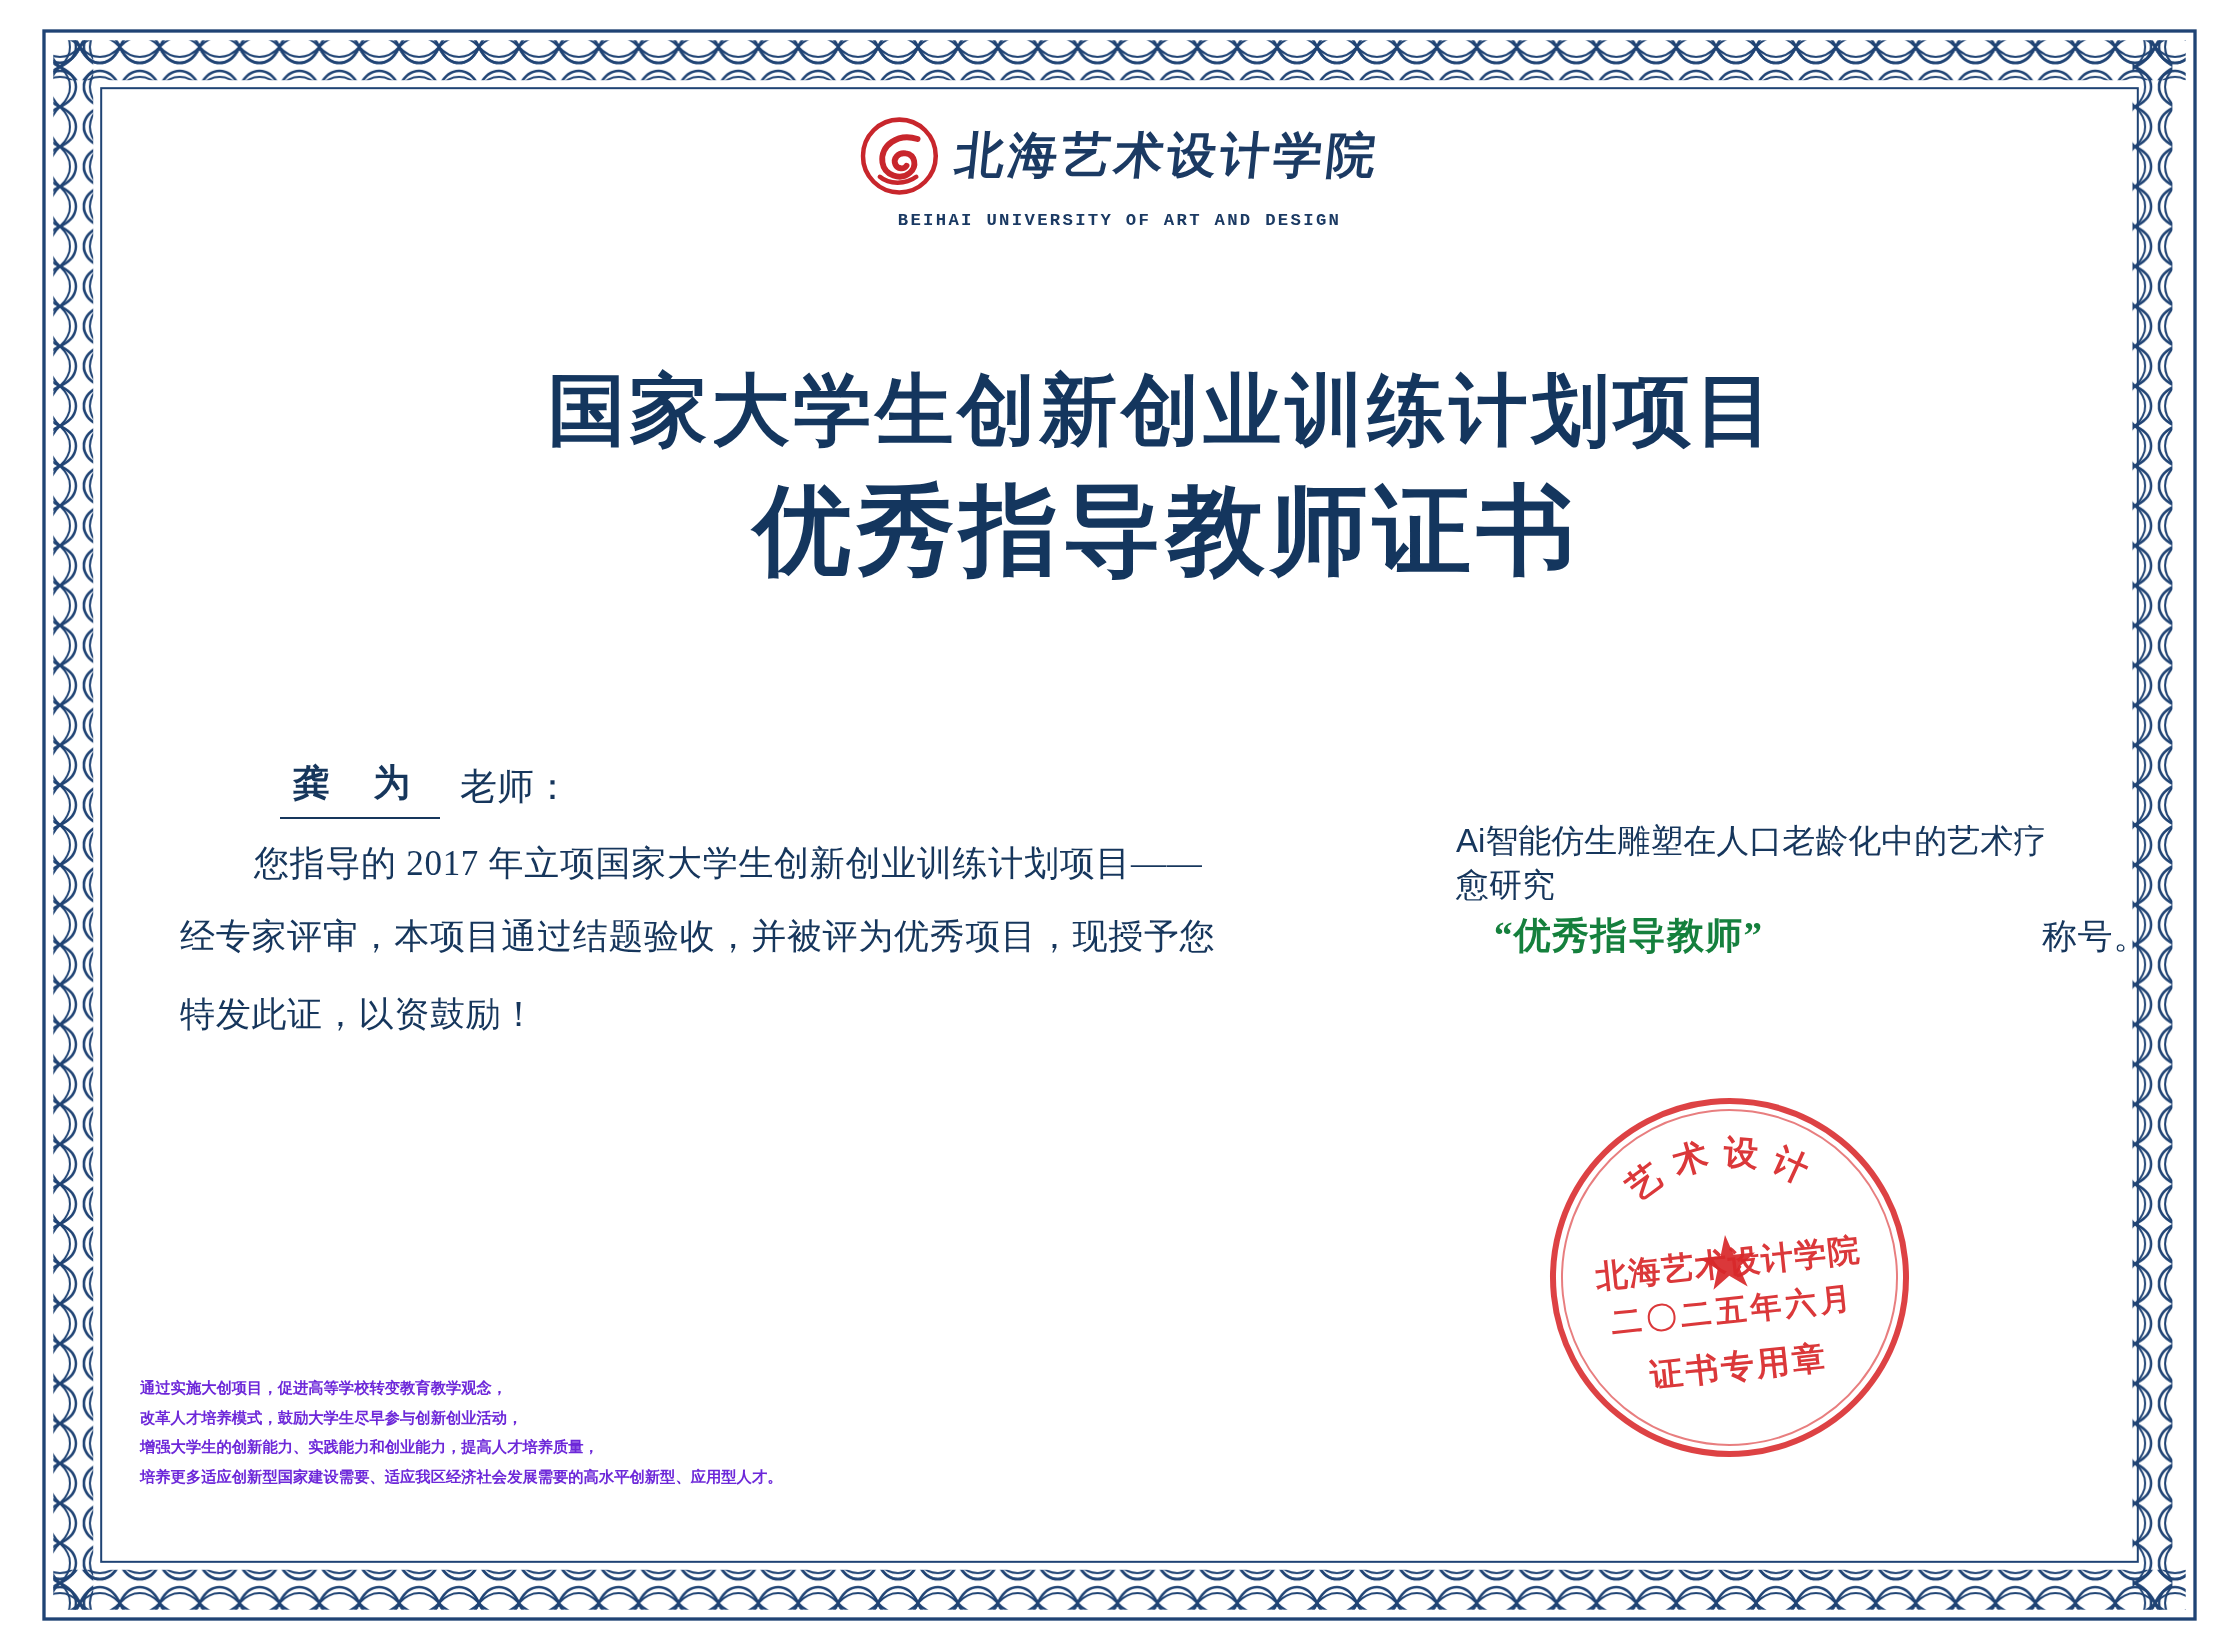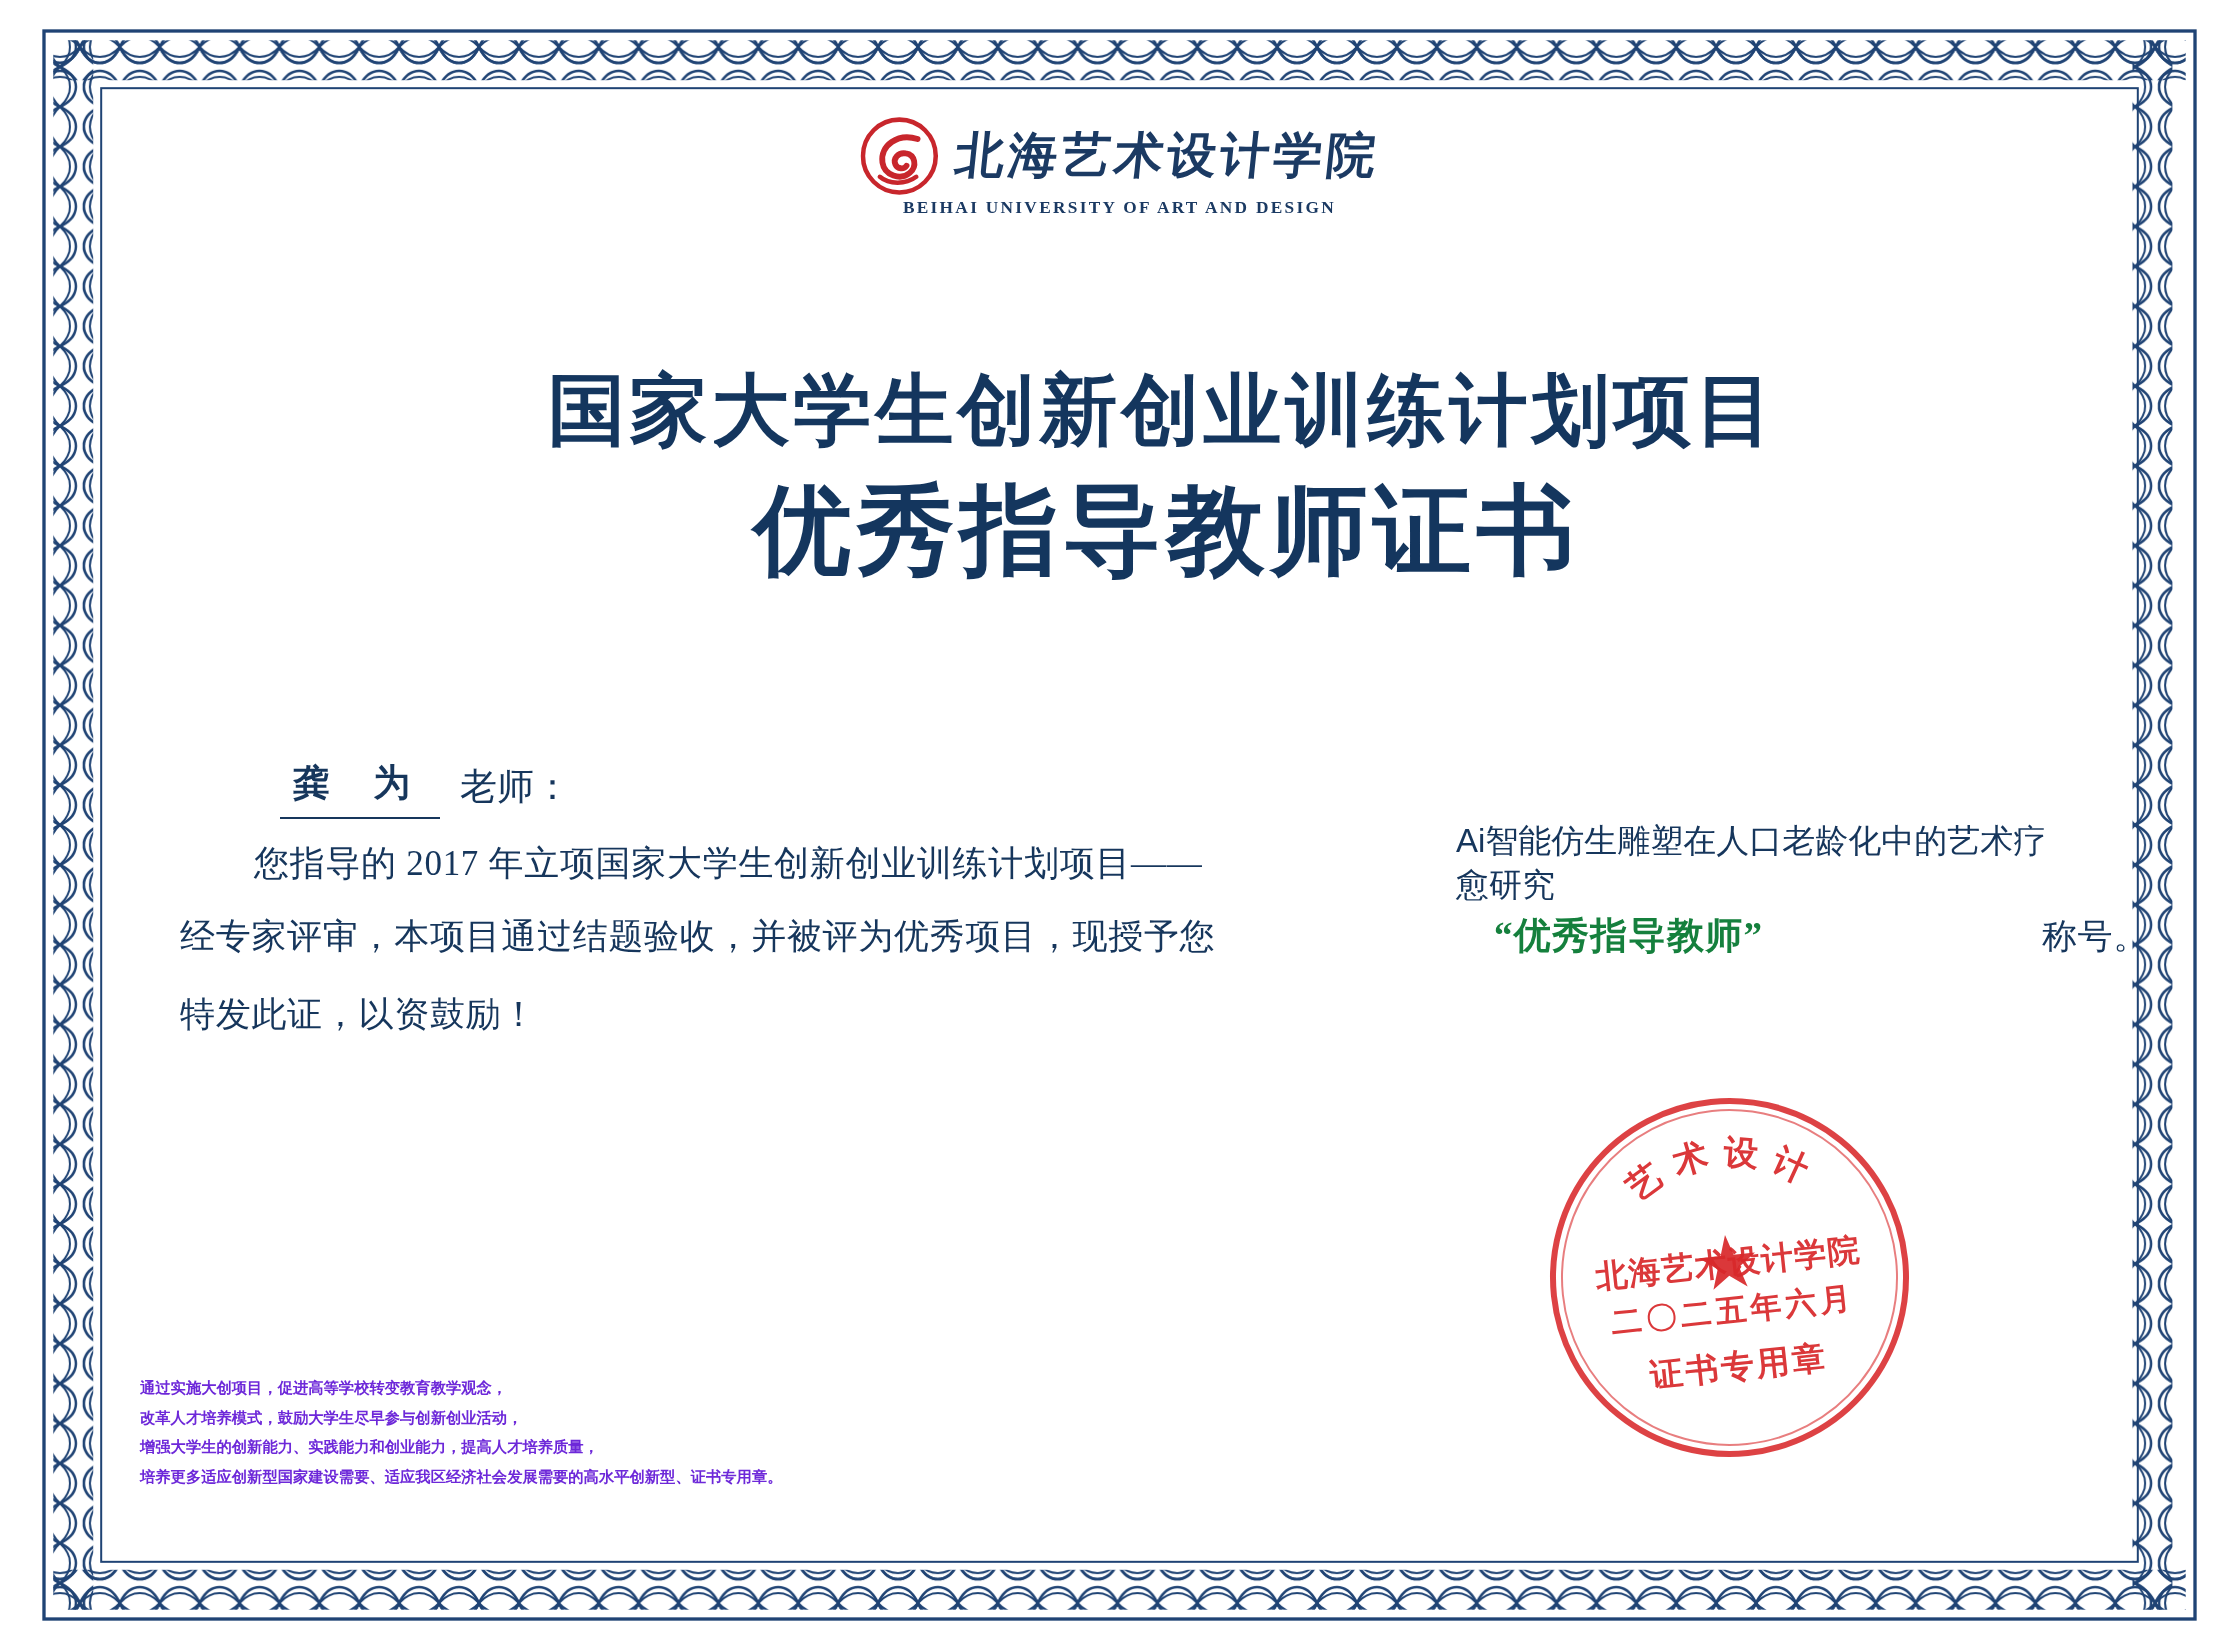--- a/index.html
+++ b/index.html
@@ -61,22 +61,22 @@
   .logo-cn {
     font-family: "Liberation Serif", serif;
     font-size: 49px;
     color: #1b3a63;
     letter-spacing: 4px;
     font-weight: 700;
     transform: skewX(-6deg);
     white-space: nowrap;
   }
   .logo-en {
-    margin-top: 3px;
-    font-family: Liberation Serif, serif;
+    margin-top: 16px;
+    font-family: Liberation Mono, monospace;
     font-size: 17.3px;
     letter-spacing: 2.3px;
     color: #1b3a63;
     font-weight: 700;
     white-space: nowrap;
   }
 
   
   .title-1 {
     position: absolute;
@@ -332,17 +332,17 @@
     <div class="star">★</div>
     <div class="line line-org">北海艺术设计学院</div>
     <div class="line line-date">二〇二五年六月</div>
     <div class="line line-kind">证书专用章</div>
   </div>
 
   <div class="footnote">
     <div>通过实施大创项目，促进高等学校转变教育教学观念，</div>
     <div>改革人才培养模式，鼓励大学生尽早参与创新创业活动，</div>
     <div>增强大学生的创新能力、实践能力和创业能力，提高人才培养质量，</div>
-    <div>培养更多适应创新型国家建设需要、适应我区经济社会发展需要的高水平创新型、证书专用章。</div>
+    <div>培养更多适应创新型国家建设需要、适应我区经济社会发展需要的高水平创新型、应用型人才。</div>
   </div>
 
 </div>
 
 
 </body></html>

